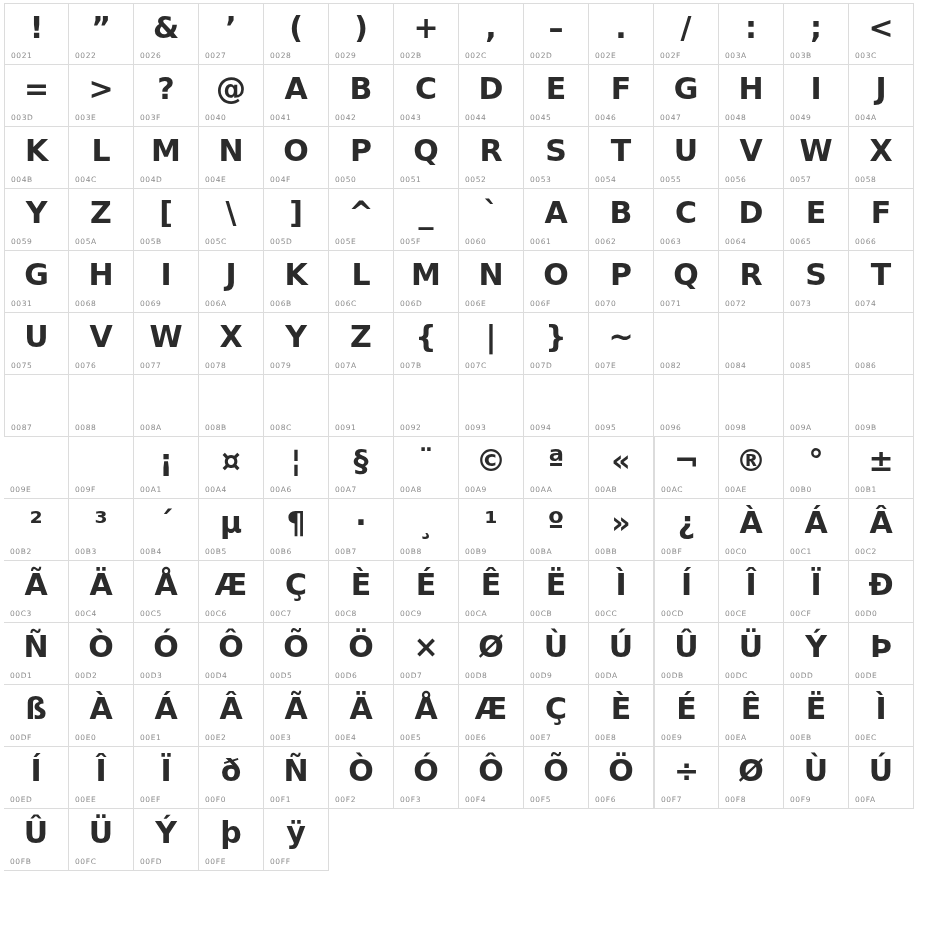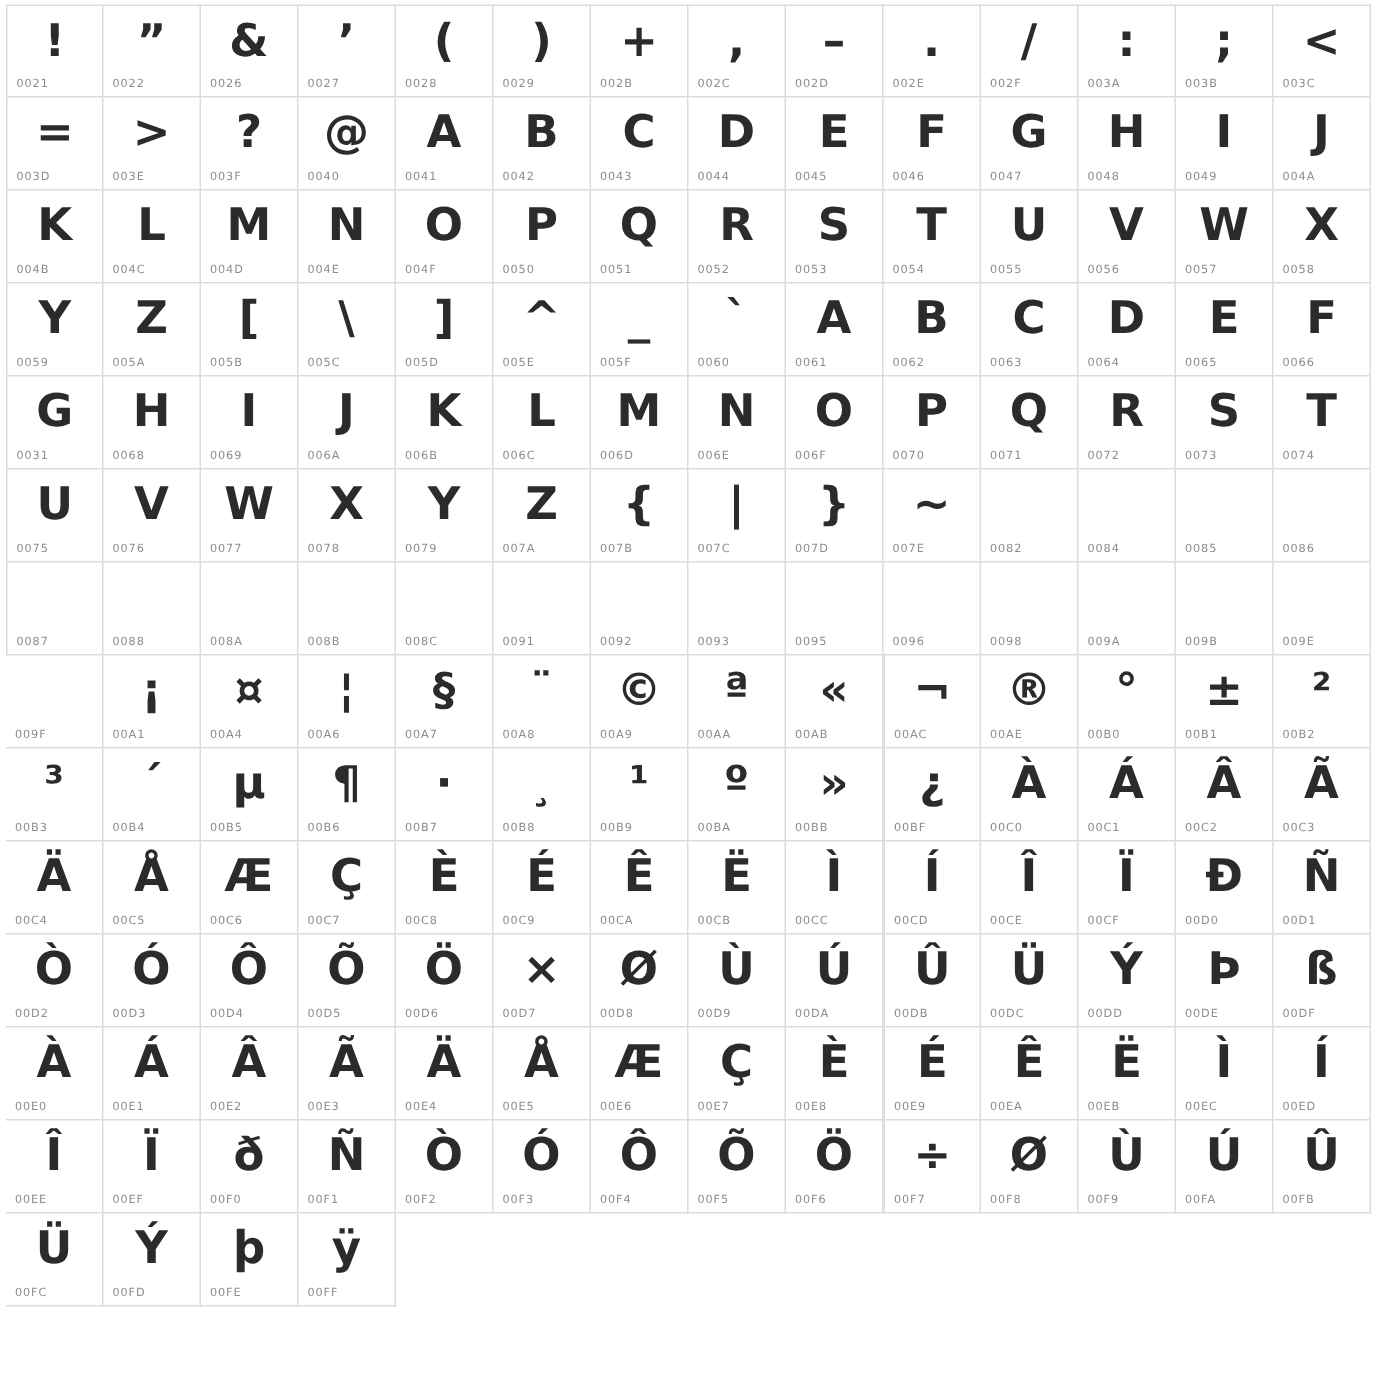--- a/index.html
+++ b/index.html
@@ -428,20 +428,24 @@
     <div class="cell empty">
       <div class="glyph"></div>
       <div class="code">0092</div>
     </div>
     <div class="cell empty">
       <div class="glyph"></div>
       <div class="code">0093</div>
     </div>
     <div class="cell empty">
       <div class="glyph"></div>
+      <div class="code">0094</div>
+    </div>
+    <div class="cell empty">
+      <div class="glyph"></div>
       <div class="code">0095</div>
     </div>
     <div class="cell empty">
       <div class="glyph"></div>
       <div class="code">0096</div>
     </div>
     <div class="cell empty">
       <div class="glyph"></div>
       <div class="code">0098</div>
     </div>

